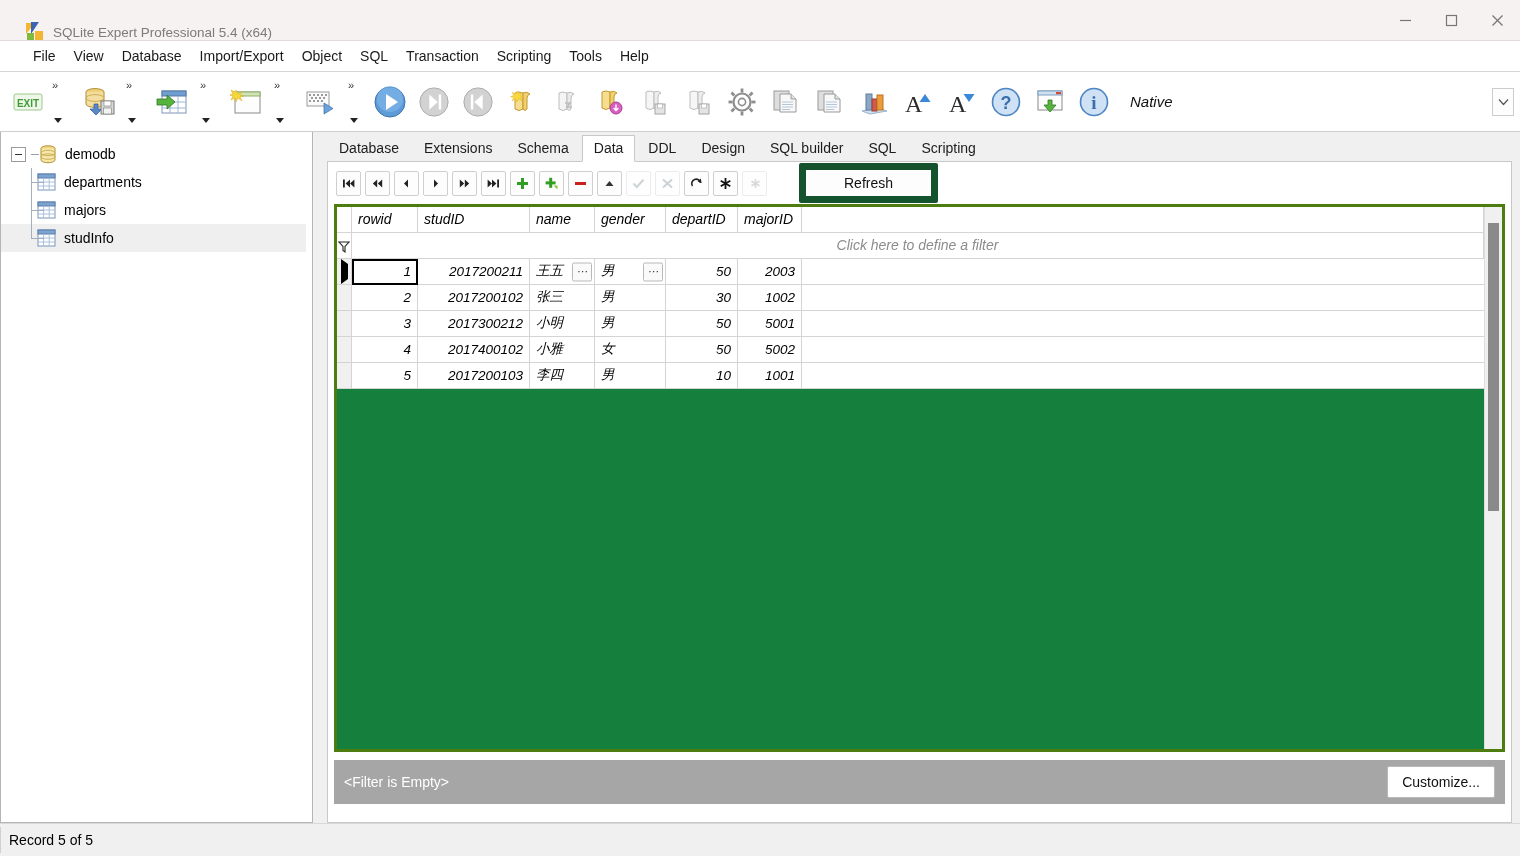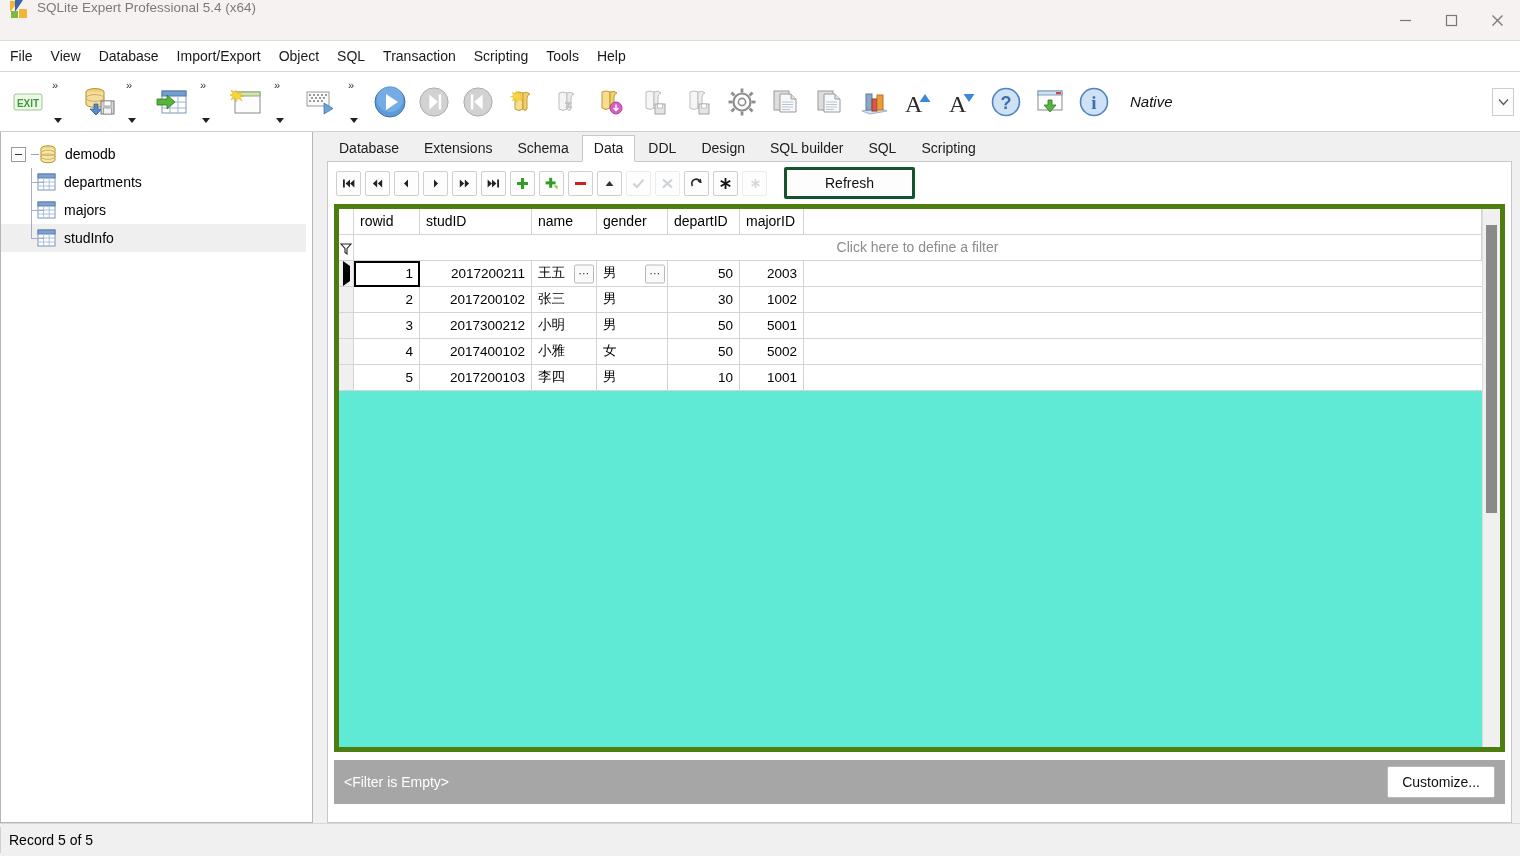--- a/index.html
+++ b/index.html
@@ -17,23 +17,24 @@
   .app {
     position: absolute; inset: 0;
     display: flex; flex-direction: column;
     background: #f0f0f0;
   }
 
   
   .titlebar {
     height: 40px; min-height: 40px;
     background: #f7f2f2;
-    display: flex; align-items: flex-start;
+    display: flex; align-items: flex-end;
     border-bottom: 1px solid #e2dada;
     position: relative;
+    padding-left: 16px;
   }
   .titlebar .app-icon {
     width: 18px; height: 18px;
     margin-left: 10px; margin-right: 9px;
     position: relative; flex: none;
   }
   .titlebar .app-icon .b1 {
     position: absolute; left: 0; top: 1px;
     width: 0; height: 0;
     border-left: 9px solid #f2b632;
@@ -65,21 +66,21 @@
     display: flex; align-items: center; justify-content: center;
     color: #7a7474;
   }
   .win-btn svg { display: block; }
 
   
   .menubar {
     height: 30px; min-height: 30px;
     background: #ffffff;
     display: flex; align-items: center;
-    padding-left: 1px;
+    padding-left: 24px;
     border-bottom: 1px solid #d6d6d6;
   }
   .menu-item {
     padding: 4px 9px;
     font-size: 14px;
     color: #1a1a1a;
     white-space: nowrap;
     cursor: default;
   }
 
@@ -248,38 +249,39 @@
     width: 23px; height: 23px;
     border: 1px solid #cfcfcf;
     background: #fdfdfd;
     border-radius: 2px;
     display: flex; align-items: center; justify-content: center;
     margin-right: 4px;
     flex: none;
   }
   .nav-btn.disabled { opacity: .38; }
   .refresh-btn {
-    margin-left: 13px;
+    margin-left: 28px;
     width: 125px; height: 26px;
-    border: 3px solid #14532d;
+    border: 7px solid #14532d;
     background: #fdfdfd;
     border-radius: 2px;
     display: flex; align-items: center; justify-content: center;
     font-size: 14px; color: #111;
   }
 
   
   .gridwrap {
     flex: 1; min-height: 0;
-    border: 5px solid #4d7c0f;
+    border: 3px solid #4d7c0f;
     margin: 6px 0 0 0;
     display: flex;
-    background: #5eead4;
+    background: #15803d;
     position: relative;
     overflow: hidden;
+    font-style: italic;
   }
   .gridmain { flex: 1; min-width: 0; display: flex; flex-direction: column; }
   table.grid {
     border-collapse: collapse;
     table-layout: fixed;
     font-size: 13.5px;
   }
   table.grid th {
     font-weight: normal;
     text-align: left;

